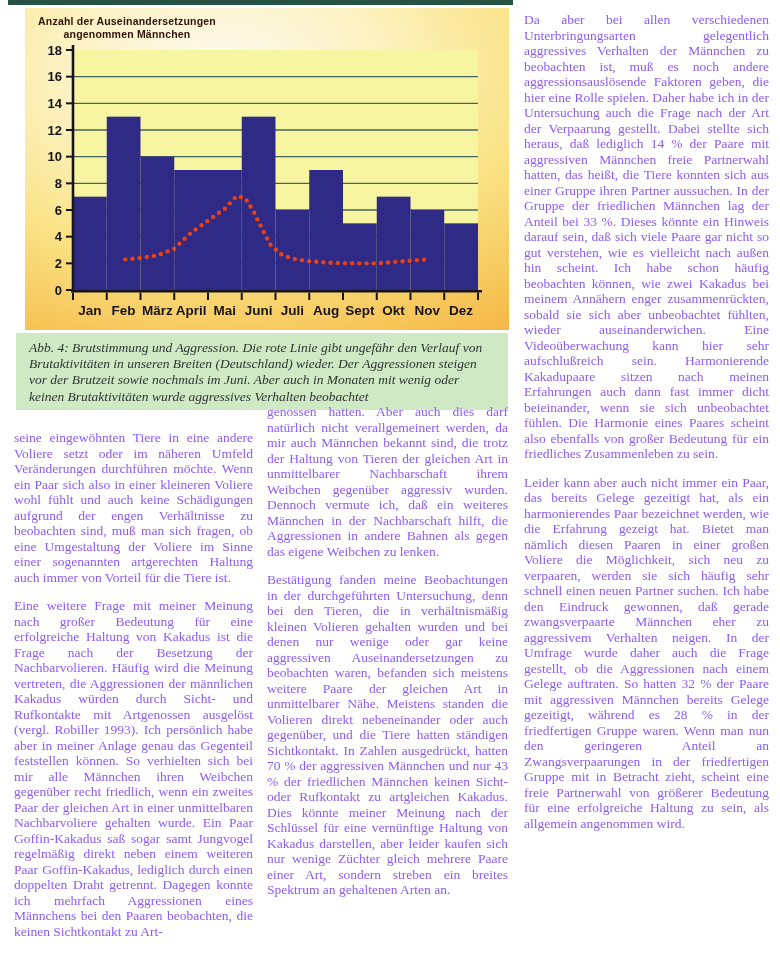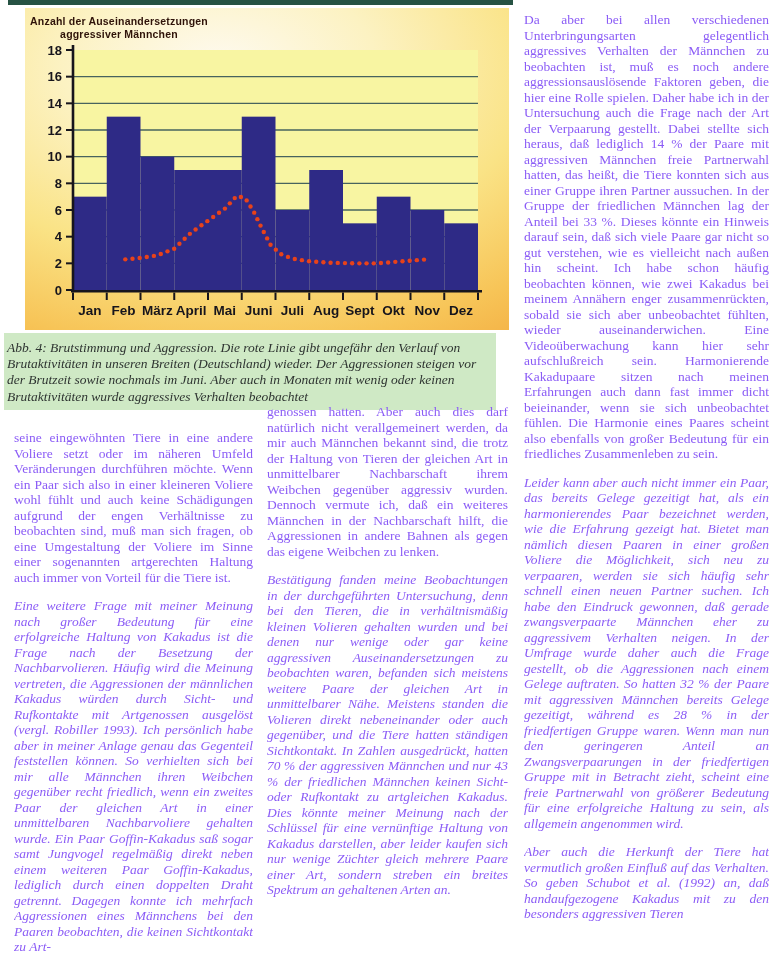--- a/index.html
+++ b/index.html
@@ -3,30 +3,30 @@
 <meta charset="utf-8">
 <style>
   html,body{margin:0;padding:0;background:#ffffff;}
   .page{position:relative;width:780px;height:970px;background:#ffffff;overflow:hidden;
         font-family:"Liberation Serif",serif;}
   .top-rule{position:absolute;left:8px;top:0;width:505px;height:5px;background:#265243;}
   .chart-figure{position:absolute;left:25px;top:8px;width:484px;height:322px;margin:0;
      background:radial-gradient(ellipse 125% 115% at 40% 18%,
         #fefaf0 0%, #fcf2c2 26%, #fae386 52%, #f7c457 76%, #f1a136 100%);}
   .chart-figure svg{position:absolute;left:0;top:0;}
-  .chart-title{position:absolute;left:4px;top:7px;width:180px;text-align:center;
+  .chart-title{position:absolute;left:12px;top:7px;width:180px;text-align:center;
      font-family:"Liberation Sans",sans-serif;font-weight:bold;font-size:10.5px;
      line-height:13px;color:#2f1309;letter-spacing:.2px;}
-  .caption-box{position:absolute;left:4px;top:333px;width:492px;height:77px;
-     background:#cfe9c5;box-sizing:border-box;padding:7px 14px 0 3px;}
+  .caption-box{position:absolute;left:16px;top:333px;width:492px;height:77px;
+     background:#cfe9c5;box-sizing:border-box;padding:7px 14px 0 13px;}
   .caption-text{margin:0;font-style:italic;font-size:13.5px;line-height:16.2px;color:#2e3431;}
   .col{position:absolute;text-align:justify;font-size:13.5px;line-height:15.5px;
      color:#8b5cf6;overflow:hidden;}
   .col p{margin:0;}
-  .col p + p{margin-top:13px;font-style:italic;}
+  .col p + p{margin-top:13px;}
   .col-left{left:14px;top:430px;width:239px;height:540px;}
   .col-mid{left:267px;top:404px;width:241px;height:540px;}
   .col-right{left:524px;top:12px;width:245px;height:956px;}
 </style>
 </head>
 <body>
 
 <div class="page">
   <div class="top-rule"></div>
 
@@ -154,34 +154,33 @@
           <text x="267.375" y="307" text-anchor="middle" fill="#17151c" font-family="&quot;Liberation Sans&quot;,sans-serif" font-size="13.5" font-weight="bold">Juli</text>
           <text x="301.125" y="307" text-anchor="middle" fill="#17151c" font-family="&quot;Liberation Sans&quot;,sans-serif" font-size="13.5" font-weight="bold">Aug</text>
           <text x="334.875" y="307" text-anchor="middle" fill="#17151c" font-family="&quot;Liberation Sans&quot;,sans-serif" font-size="13.5" font-weight="bold">Sept</text>
           <text x="368.625" y="307" text-anchor="middle" fill="#17151c" font-family="&quot;Liberation Sans&quot;,sans-serif" font-size="13.5" font-weight="bold">Okt</text>
           <text x="402.375" y="307" text-anchor="middle" fill="#17151c" font-family="&quot;Liberation Sans&quot;,sans-serif" font-size="13.5" font-weight="bold">Nov</text>
           <text x="436.125" y="307" text-anchor="middle" fill="#17151c" font-family="&quot;Liberation Sans&quot;,sans-serif" font-size="13.5" font-weight="bold">Dez</text>
         </g>
       </svg>
     <div class="chart-title">
       <span>Anzahl der Auseinandersetzungen</span><br>
-      <span>aggressiver Männchen</span>
+      <span>angenommen Männchen</span>
     </div>
   </figure>
 
   <div class="caption-box">
     <p class="caption-text">Abb. 4: Brutstimmung und Aggression. Die rote Linie gibt ungefähr den Verlauf von Brutaktivitäten in unseren Breiten (Deutschland) wieder. Der Aggressionen steigen vor der Brutzeit sowie nochmals im Juni. Aber auch in Monaten mit wenig oder keinen Brutaktivitäten wurde aggressives Verhalten beobachtet</p>
   </div>
 
   <div class="col col-left">
       <p>seine eingewöhnten Tiere in eine andere Voliere setzt oder im näheren Umfeld Veränderungen durchführen möchte. Wenn ein Paar sich also in einer kleineren Voliere wohl fühlt und auch keine Schädigungen aufgrund der engen Verhältnisse zu beobachten sind, muß man sich fragen, ob eine Umgestaltung der Voliere im Sinne einer sogenannten artgerechten Haltung auch immer von Vorteil für die Tiere ist.</p>
       <p>Eine weitere Frage mit meiner Meinung nach großer Bedeutung für eine erfolgreiche Haltung von Kakadus ist die Frage nach der Besetzung der Nachbarvolieren. Häufig wird die Meinung vertreten, die Aggressionen der männlichen Kakadus würden durch Sicht- und Rufkontakte mit Artgenossen ausgelöst (vergl. Robiller 1993). Ich persönlich habe aber in meiner Anlage genau das Gegenteil feststellen können. So verhielten sich bei mir alle Männchen ihren Weibchen gegenüber recht friedlich, wenn ein zweites Paar der gleichen Art in einer unmittelbaren Nachbarvoliere gehalten wurde. Ein Paar Goffin-Kakadus saß sogar samt Jungvogel regelmäßig direkt neben einem weiteren Paar Goffin-Kakadus, lediglich durch einen doppelten Draht getrennt. Dagegen konnte ich mehrfach Aggressionen eines Männchens bei den Paaren beobachten, die keinen Sichtkontakt zu Art-</p>
     </div>
   <div class="col col-mid">
       <p>genossen hatten. Aber auch dies darf natürlich nicht verallgemeinert werden, da mir auch Männchen bekannt sind, die trotz der Haltung von Tieren der gleichen Art in unmittelbarer Nachbarschaft ihrem Weibchen gegenüber aggressiv wurden. Dennoch vermute ich, daß ein weiteres Männchen in der Nachbarschaft hilft, die Aggressionen in andere Bahnen als gegen das eigene Weibchen zu lenken.</p>
       <p>Bestätigung fanden meine Beobachtungen in der durchgeführten Untersuchung, denn bei den Tieren, die in verhältnismäßig kleinen Volieren gehalten wurden und bei denen nur wenige oder gar keine aggressiven Auseinandersetzungen zu beobachten waren, befanden sich meistens weitere Paare der gleichen Art in unmittelbarer Nähe. Meistens standen die Volieren direkt nebeneinander oder auch gegenüber, und die Tiere hatten ständigen Sichtkontakt. In Zahlen ausgedrückt, hatten 70 % der aggressiven Männchen und nur 43 % der friedlichen Männchen keinen Sicht- oder Rufkontakt zu artgleichen Kakadus. Dies könnte meiner Meinung nach der Schlüssel für eine vernünftige Haltung von Kakadus darstellen, aber leider kaufen sich nur wenige Züchter gleich mehrere Paare einer Art, sondern streben ein breites Spektrum an gehaltenen Arten an.</p>
     </div>
   <div class="col col-right">
       <p>Da aber bei allen verschiedenen Unterbringungsarten gelegentlich aggressives Verhalten der Männchen zu beobachten ist, muß es noch andere aggressionsauslösende Faktoren geben, die hier eine Rolle spielen. Daher habe ich in der Untersuchung auch die Frage nach der Art der Verpaarung gestellt. Dabei stellte sich heraus, daß lediglich 14 % der Paare mit aggressiven Männchen freie Partnerwahl hatten, das heißt, die Tiere konnten sich aus einer Gruppe ihren Partner aussuchen. In der Gruppe der friedlichen Männchen lag der Anteil bei 33 %. Dieses könnte ein Hinweis darauf sein, daß sich viele Paare gar nicht so gut verstehen, wie es vielleicht nach außen hin scheint. Ich habe schon häufig beobachten können, wie zwei Kakadus bei meinem Annähern enger zusammenrückten, sobald sie sich aber unbeobachtet fühlten, wieder auseinanderwichen. Eine Videoüberwachung kann hier sehr aufschlußreich sein. Harmonierende Kakadupaare sitzen nach meinen Erfahrungen auch dann fast immer dicht beieinander, wenn sie sich unbeobachtet fühlen. Die Harmonie eines Paares scheint also ebenfalls von großer Bedeutung für ein friedliches Zusammenleben zu sein.</p>
       <p>Leider kann aber auch nicht immer ein Paar, das bereits Gelege gezeitigt hat, als ein harmonierendes Paar bezeichnet werden, wie die Erfahrung gezeigt hat. Bietet man nämlich diesen Paaren in einer großen Voliere die Möglichkeit, sich neu zu verpaaren, werden sie sich häufig sehr schnell einen neuen Partner suchen. Ich habe den Eindruck gewonnen, daß gerade zwangsverpaarte Männchen eher zu aggressivem Verhalten neigen. In der Umfrage wurde daher auch die Frage gestellt, ob die Aggressionen nach einem Gelege auftraten. So hatten 32 % der Paare mit aggressiven Männchen bereits Gelege gezeitigt, während es 28 % in der friedfertigen Gruppe waren. Wenn man nun den geringeren Anteil an Zwangsverpaarungen in der friedfertigen Gruppe mit in Betracht zieht, scheint eine freie Partnerwahl von größerer Bedeutung für eine erfolgreiche Haltung zu sein, als allgemein angenommen wird.</p>
-      <p>Aber auch die Herkunft der Tiere hat vermutlich großen Einfluß auf das Verhalten. So geben Schubot et al. (1992) an, daß handaufgezogene Kakadus mit zu den besonders aggressiven Tieren</p>
     </div>
 </div>
 
 </body></html>

